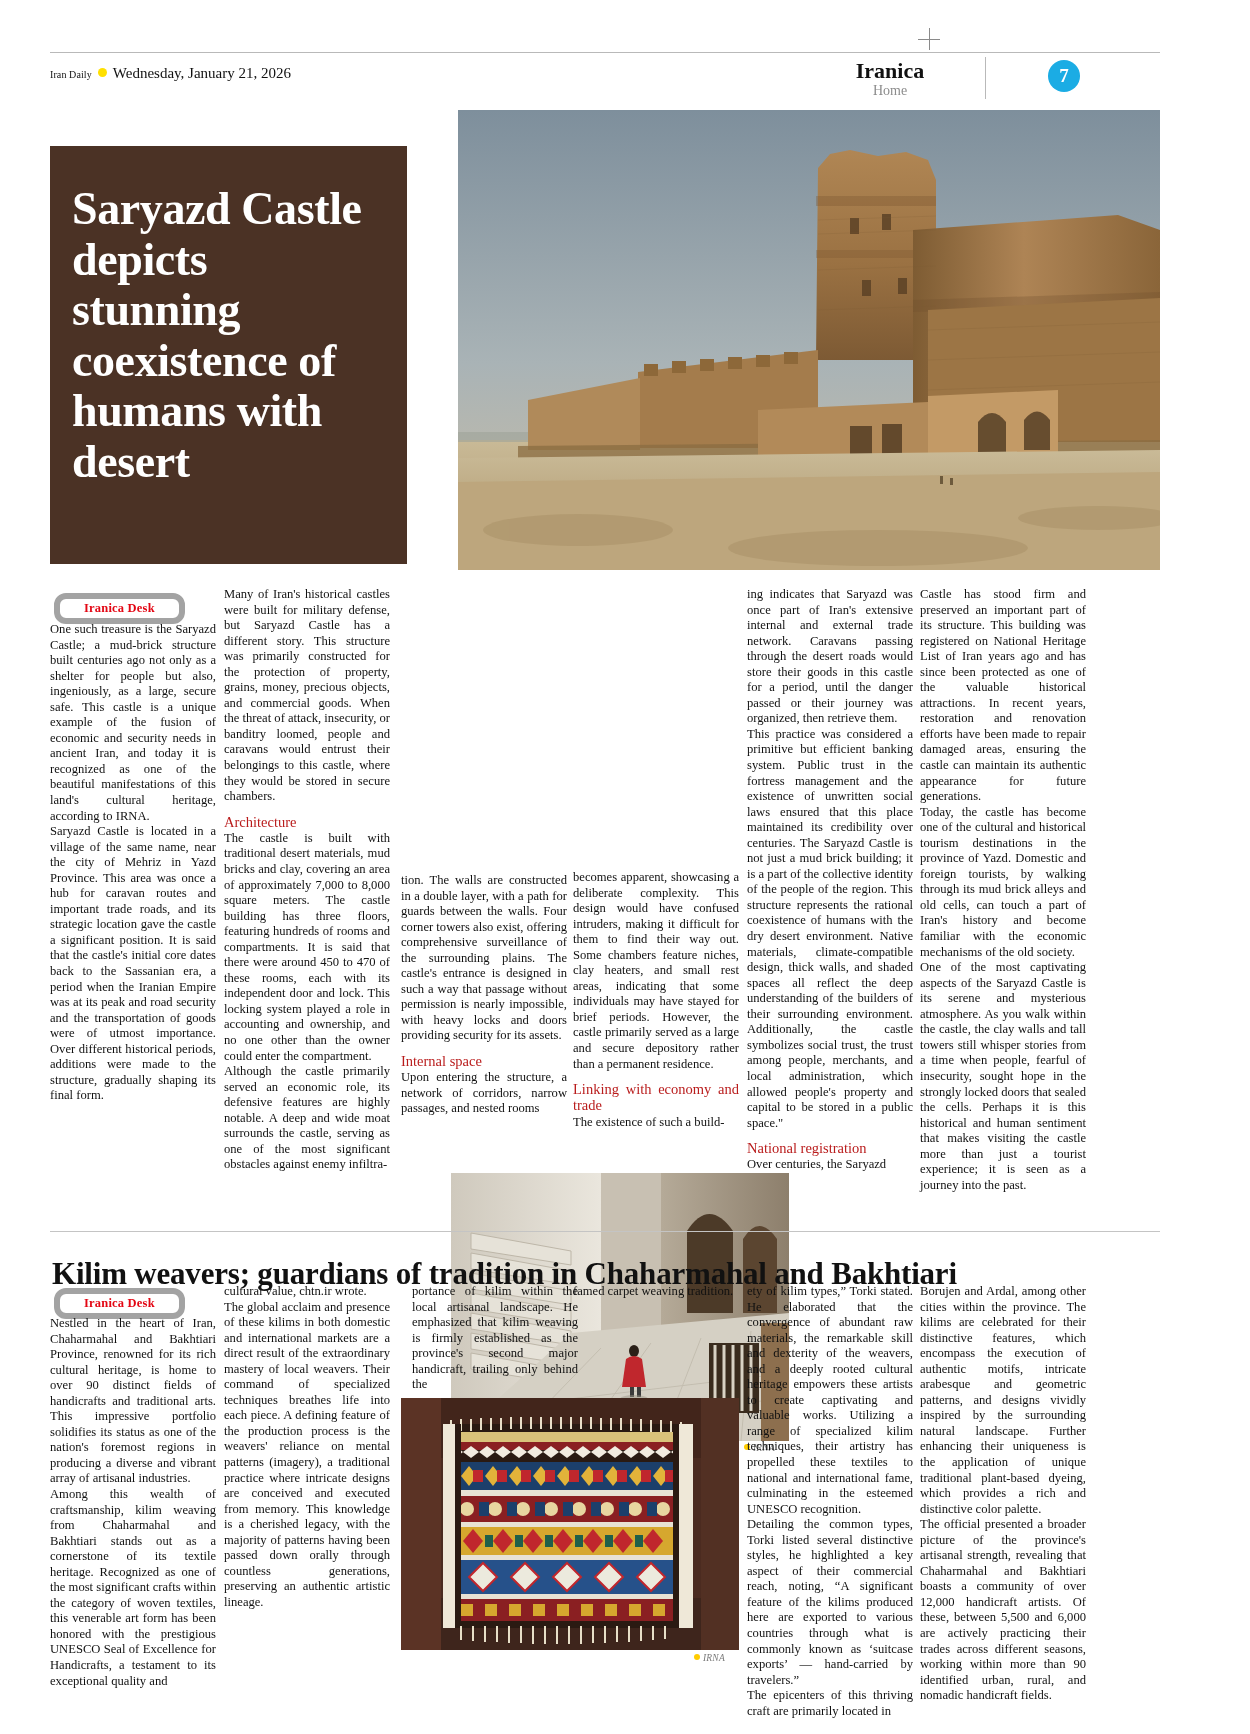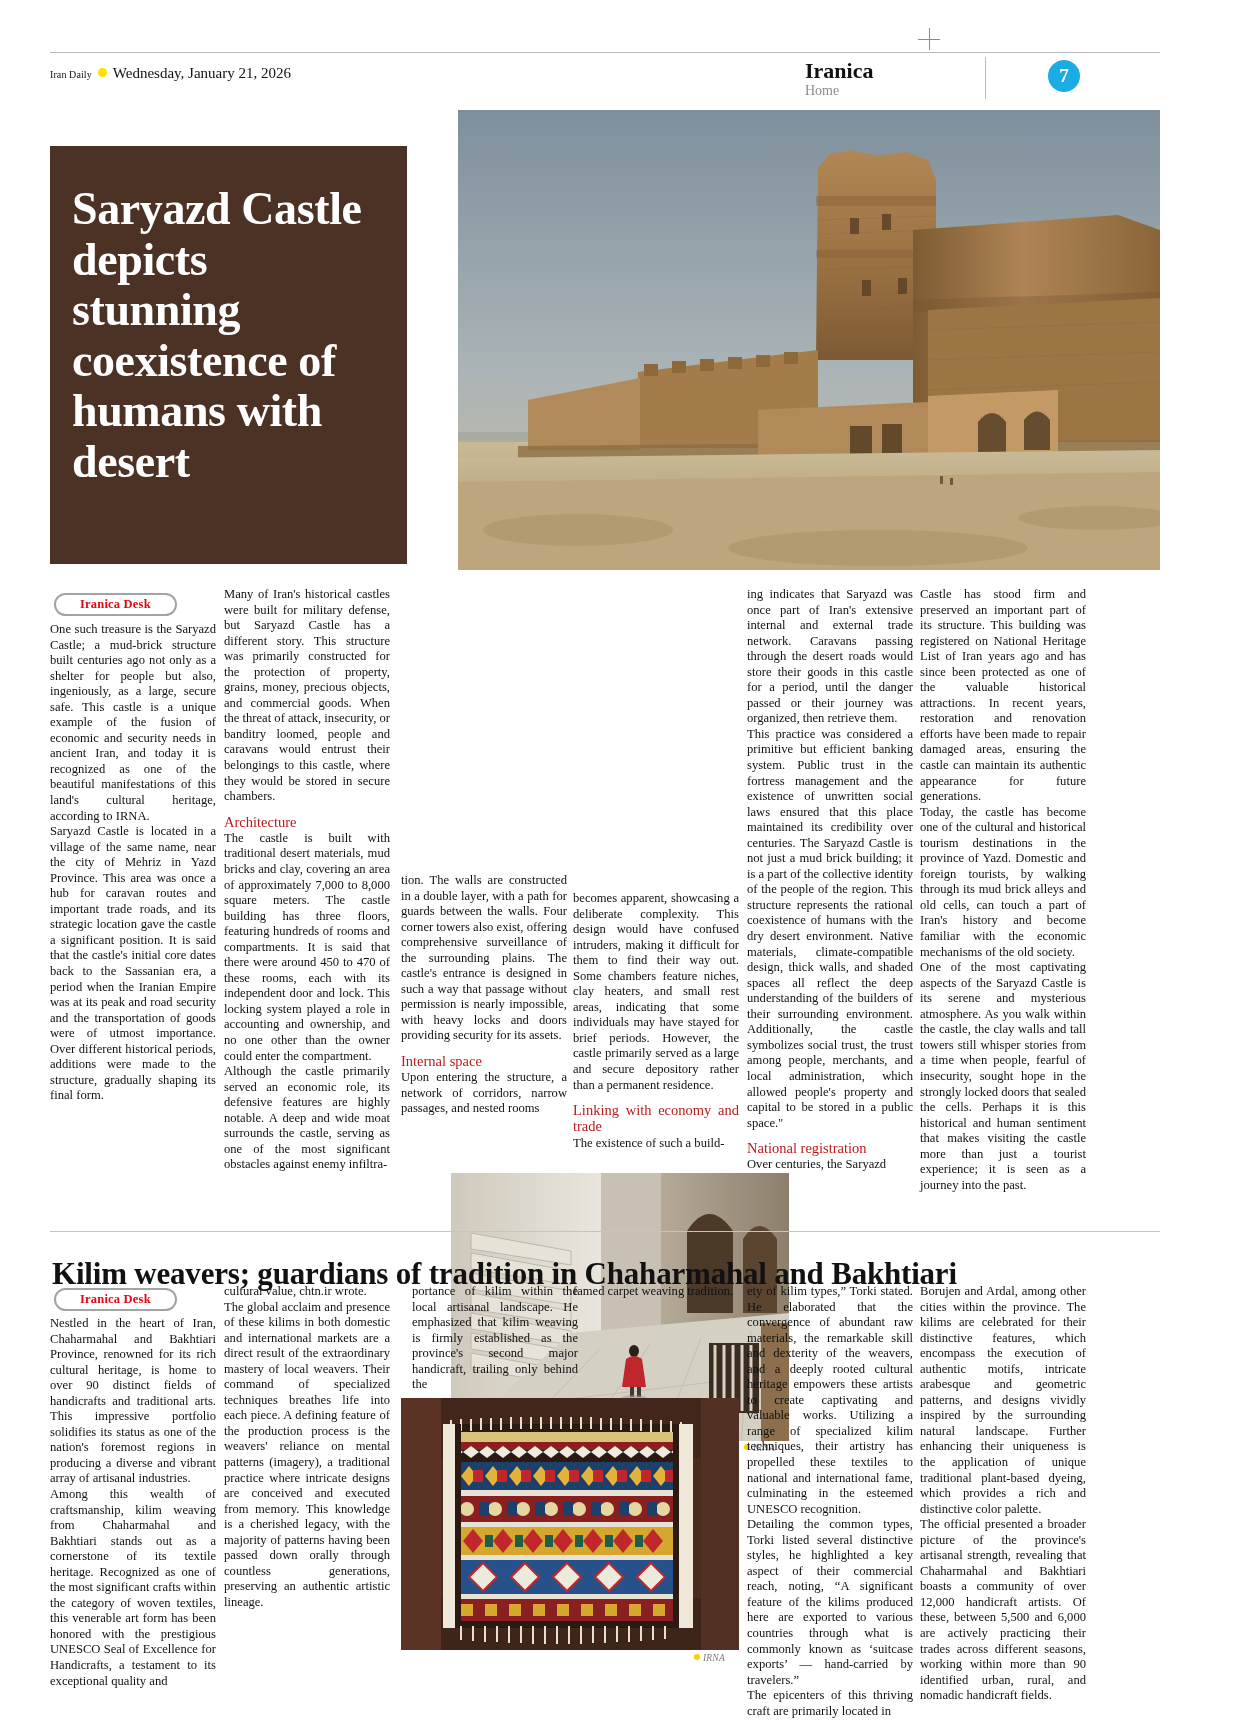--- a/index.html
+++ b/index.html
@@ -20,21 +20,21 @@
 
   
   .masthead {
     position:absolute; left:50px; top:52px; width:1110px; height:48px;
     border-top:1px solid #b9b9b9;
   }
   .mast-left { position:absolute; left:0; top:12px; display:flex; align-items:baseline; gap:6px; }
   .mast-paper { font-weight:normal; font-size:10px; letter-spacing:0.1px; }
   .mast-dot { width:9px; height:9px; border-radius:50%; background:#ffe000; display:inline-block; position:relative; top:-1px; }
   .mast-date { font-size:15px; }
-  .mast-center { position:absolute; left:755px; top:6px; width:170px; text-align:left; }
+  .mast-center { position:absolute; left:755px; top:6px; width:170px; text-align:center; }
   .mast-section { font-weight:bold; font-size:22px; line-height:1.05; }
   .mast-sub { font-size:14px; color:#8c8c8c; line-height:1.2; margin-top:1px; }
   .mast-divider { position:absolute; left:935px; top:4px; width:1px; height:42px; background:#b9b9b9; }
   .pagebadge {
     position:absolute; left:1048px; top:60px; width:32px; height:32px; border-radius:50%;
     background:#1bace4; color:#fff; font-weight:bold; font-size:19px;
     display:flex; align-items:center; justify-content:center;
   }
 
   
@@ -50,21 +50,21 @@
     padding:38px 30px 0 22px;
   }
   .hero-headline h1 {
     margin:0; font-weight:bold; font-size:46px; line-height:1.10;
     letter-spacing:-0.4px;
   }
 
   
   .a1 { position:absolute; left:50px; top:585px; width:1110px; }
   .desk-pill {
-    display:inline-block; border:2px solid #a3a3a3; border-radius:12px;
+    display:inline-block; border:6px solid #a3a3a3; border-radius:12px;
     padding:2px 24px; color:#e30613; font-weight:bold; font-size:12.5px;
     font-family:"Liberation Serif", serif; letter-spacing:0.2px;
   }
   .col { position:absolute; width:166px; font-size:12.6px; line-height:1.235; text-align:justify; }
   .col p { margin:0; }
   .col p + p { margin-top:0px; }
   .subhead { color:#b91c1c; font-weight:normal; font-size:14.5px; line-height:1.12; margin:9px 0 1px 0; }
 
   .photo2 { position:absolute; left:401px; top:588px; width:338px; height:268px; overflow:hidden; }
   .credit { position:absolute; font-size:9.5px; color:#7a7a7a; font-style:italic; letter-spacing:0.2px; }
@@ -282,21 +282,21 @@
   <div class="credit" style="left:694px; top:858px;">
     <span class="cdot"></span><span>IRNA</span>
   </div>
 
   <div class="col" style="left:351px; top:288px;">
     <p>tion. The walls are constructed in a double layer, with a path for guards between the walls. Four corner towers also exist, offering comprehensive surveillance of the surrounding plains. The castle's entrance is designed in such a way that passage without permission is nearly impossible, with heavy locks and doors providing security for its assets.</p>
     <div class="subhead">Internal space</div>
     <p>Upon entering the structure, a network of corridors, narrow passages, and nested rooms</p>
   </div>
 
-  <div class="col" style="left:523px; top:306px;">
+  <div class="col" style="left:523px; top:285px;">
     <p>becomes apparent, showcasing a deliberate complexity. This design would have confused intruders, making it difficult for them to find their way out. Some chambers feature niches, clay heaters, and small rest areas, indicating that some individuals may have stayed for brief periods. However, the castle primarily served as a large and secure depository rather than a permanent residence.</p>
     <div class="subhead">Linking with economy and trade</div>
     <p>The existence of such a build-</p>
   </div>
 
   <div class="col" style="left:697px; top:2px;">
     <p>ing indicates that Saryazd was once part of Iran's extensive internal and external trade network. Caravans passing through the desert roads would store their goods in this castle for a period, until the danger passed or their journey was organized, then retrieve them.</p>
     <p>This practice was considered a primitive but efficient banking system. Public trust in the fortress management and the existence of unwritten social laws ensured that this place maintained its credibility over centuries. The Saryazd Castle is not just a mud brick building; it is a part of the collective identity of the people of the region. This structure represents the rational coexistence of humans with the dry desert environment. Native materials, climate-compatible design, thick walls, and shaded spaces all reflect the deep understanding of the builders of their surrounding environment. Additionally, the castle symbolizes social trust, the trust among people, merchants, and local administration, which allowed people's property and capital to be stored in a public space."</p>
     <div class="subhead">National registration</div>
     <p>Over centuries, the Saryazd</p>

